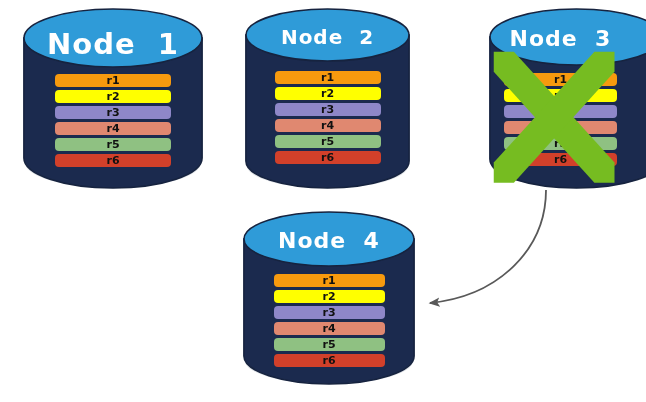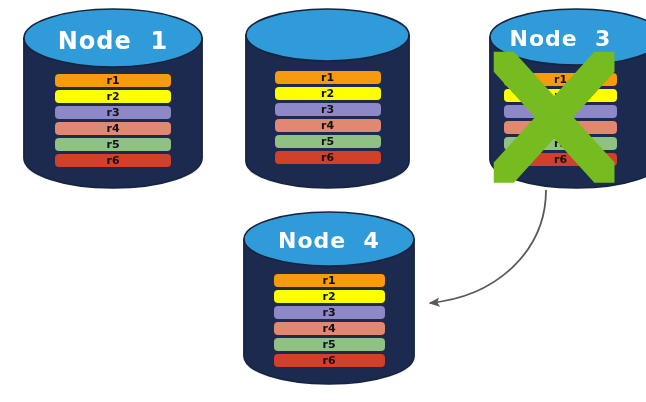--- a/index.html
+++ b/index.html
@@ -74,21 +74,21 @@
 
 <div id="canvas">
 
   <div id="nodes-layer">
       <div class="node" style="left: 23px; top: 8px; width: 180px; height: 182px;">
         <svg width="180" height="182" viewBox="0 0 180 182">
           <ellipse cx="90" cy="155" rx="88" ry="24.599999999999998" fill="rgba(120,130,150,0.22)"></ellipse>
           <path d="M 0.9,30 L 0.9,150 A 89.1 30 0 0 0 179.1 150 L 179.1,30 Z" fill="#1b2a4e" stroke="#16233f" stroke-width="1.6"></path>
           <ellipse cx="90" cy="30" rx="89" ry="29" fill="#2f9bd8" stroke="#16233f" stroke-width="1.6"></ellipse>
         </svg>
-        <div class="node-label" style="top: 19px; font-size: 24px;">Node  1</div>
+        <div class="node-label" style="top: 19px; font-size: 29px;">Node  1</div>
         <div class="rows" style="top: 66px;">
           <div class="row" style="width: 116px; height: 13px; margin-bottom: 3px; background: rgb(247, 154, 14); color: rgb(17, 17, 17); font-size: 11px;">
             <span>r1</span>
           </div>
           <div class="row" style="width: 116px; height: 13px; margin-bottom: 3px; background: rgb(255, 255, 0); color: rgb(17, 17, 17); font-size: 11px;">
             <span>r2</span>
           </div>
           <div class="row" style="width: 116px; height: 13px; margin-bottom: 3px; background: rgb(142, 135, 200); color: rgb(17, 17, 17); font-size: 11px;">
             <span>r3</span>
           </div>
@@ -102,20 +102,21 @@
             <span>r6</span>
           </div>
         </div>
       </div>
       <div class="node" style="left: 245px; top: 8px; width: 165px; height: 182px;">
         <svg width="165" height="182" viewBox="0 0 165 182">
           <ellipse cx="82.5" cy="158" rx="80.5" ry="22.139999999999997" fill="rgba(120,130,150,0.22)"></ellipse>
           <path d="M 0.9,27 L 0.9,153 A 81.6 27 0 0 0 164.1 153 L 164.1,27 Z" fill="#1b2a4e" stroke="#16233f" stroke-width="1.6"></path>
           <ellipse cx="82.5" cy="27" rx="81.5" ry="26" fill="#2f9bd8" stroke="#16233f" stroke-width="1.6"></ellipse>
         </svg>
+        <div class="node-label" style="top: 17px; font-size: 20px;">Node  2</div>
         <div class="rows" style="top: 63px;">
           <div class="row" style="width: 106px; height: 13px; margin-bottom: 3px; background: rgb(247, 154, 14); color: rgb(17, 17, 17); font-size: 11px;">
             <span>r1</span>
           </div>
           <div class="row" style="width: 106px; height: 13px; margin-bottom: 3px; background: rgb(255, 255, 0); color: rgb(17, 17, 17); font-size: 11px;">
             <span>r2</span>
           </div>
           <div class="row" style="width: 106px; height: 13px; margin-bottom: 3px; background: rgb(142, 135, 200); color: rgb(17, 17, 17); font-size: 11px;">
             <span>r3</span>
           </div>

